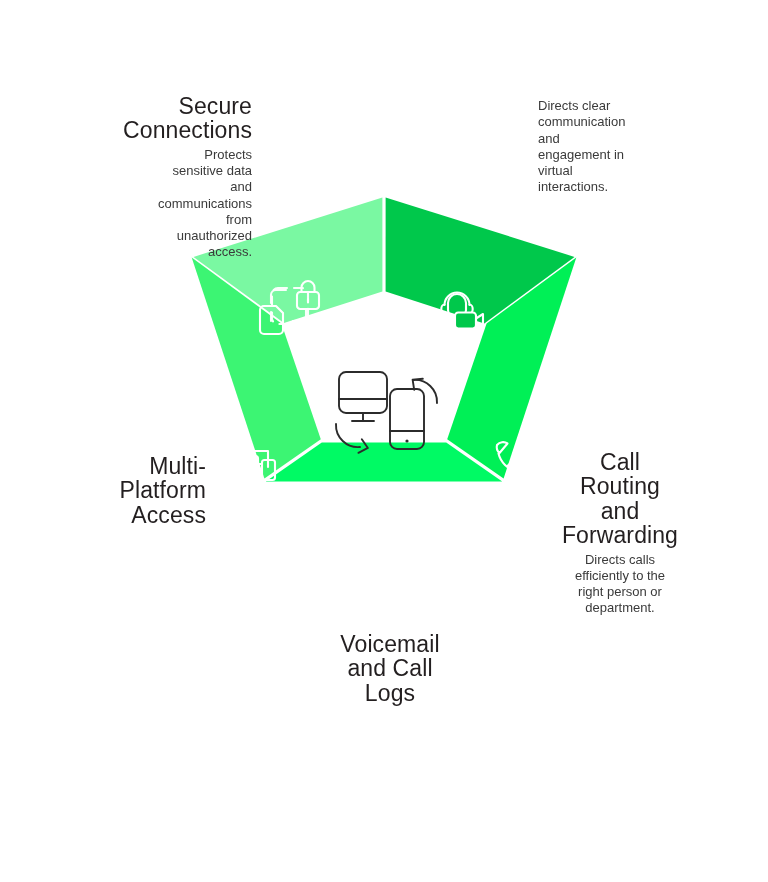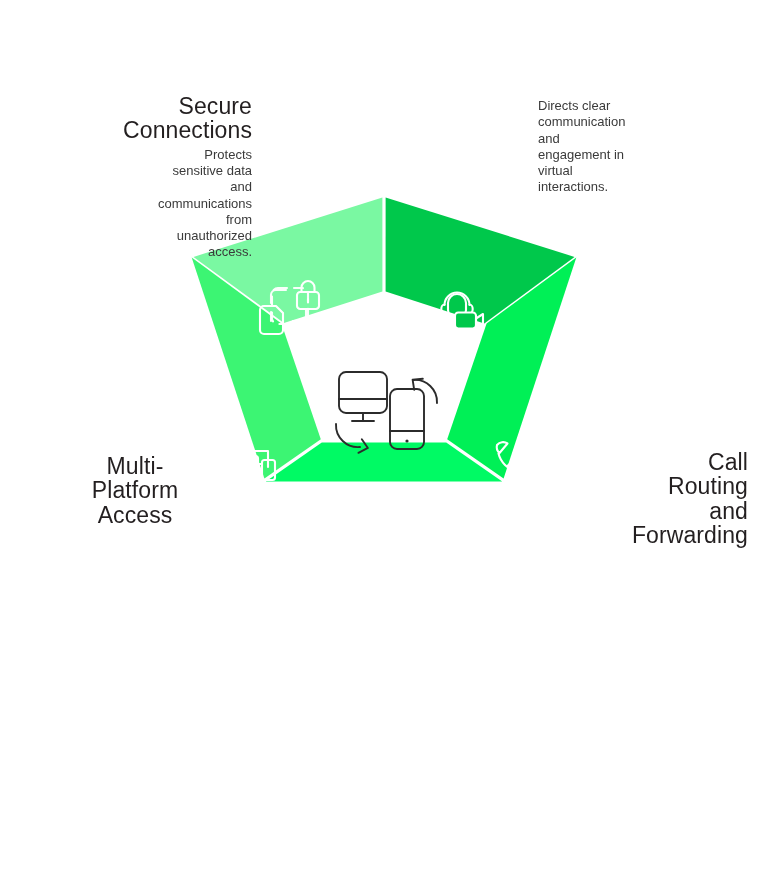--- a/index.html
+++ b/index.html
@@ -58,38 +58,38 @@
   }
   
   #block-audio {
     left: 538px;
     top: 94px;
     width: 146px;
     text-align: left;
   }
   
   #block-routing {
-    left: 612px;
+    left: 552px;
     top: 450px;
     width: 136px;
-    text-align: right;
+    text-align: center;
   }
   
   #block-voicemail {
     left: 305px;
     top: 632px;
     width: 170px;
     text-align: center;
   }
   
   #block-platform {
     left: 64px;
     top: 454px;
     width: 142px;
-    text-align: center;
+    text-align: right;
   }
 </style>
 </head>
 <body>
 
 <div id="canvas">
 
   <svg class="diagram-svg" viewBox="0 0 768 882">
 
     <g>
@@ -225,23 +225,30 @@
 engagement in
 virtual
 interactions.</p>
   </div>
 
   <div class="label-block" id="block-routing">
     <h2 class="label-title">Call
 Routing
 and
 Forwarding</h2>
+    <p class="label-desc">Directs calls
+efficiently to the
+right person or
+department.</p>
   </div>
 
   <div class="label-block" id="block-voicemail">
+    <h2 class="label-title">Voicemail
+and Call
+Logs</h2>
   </div>
 
   <div class="label-block" id="block-platform">
     <h2 class="label-title">Multi-
 Platform
 Access</h2>
   </div>
 
 </div>
 

